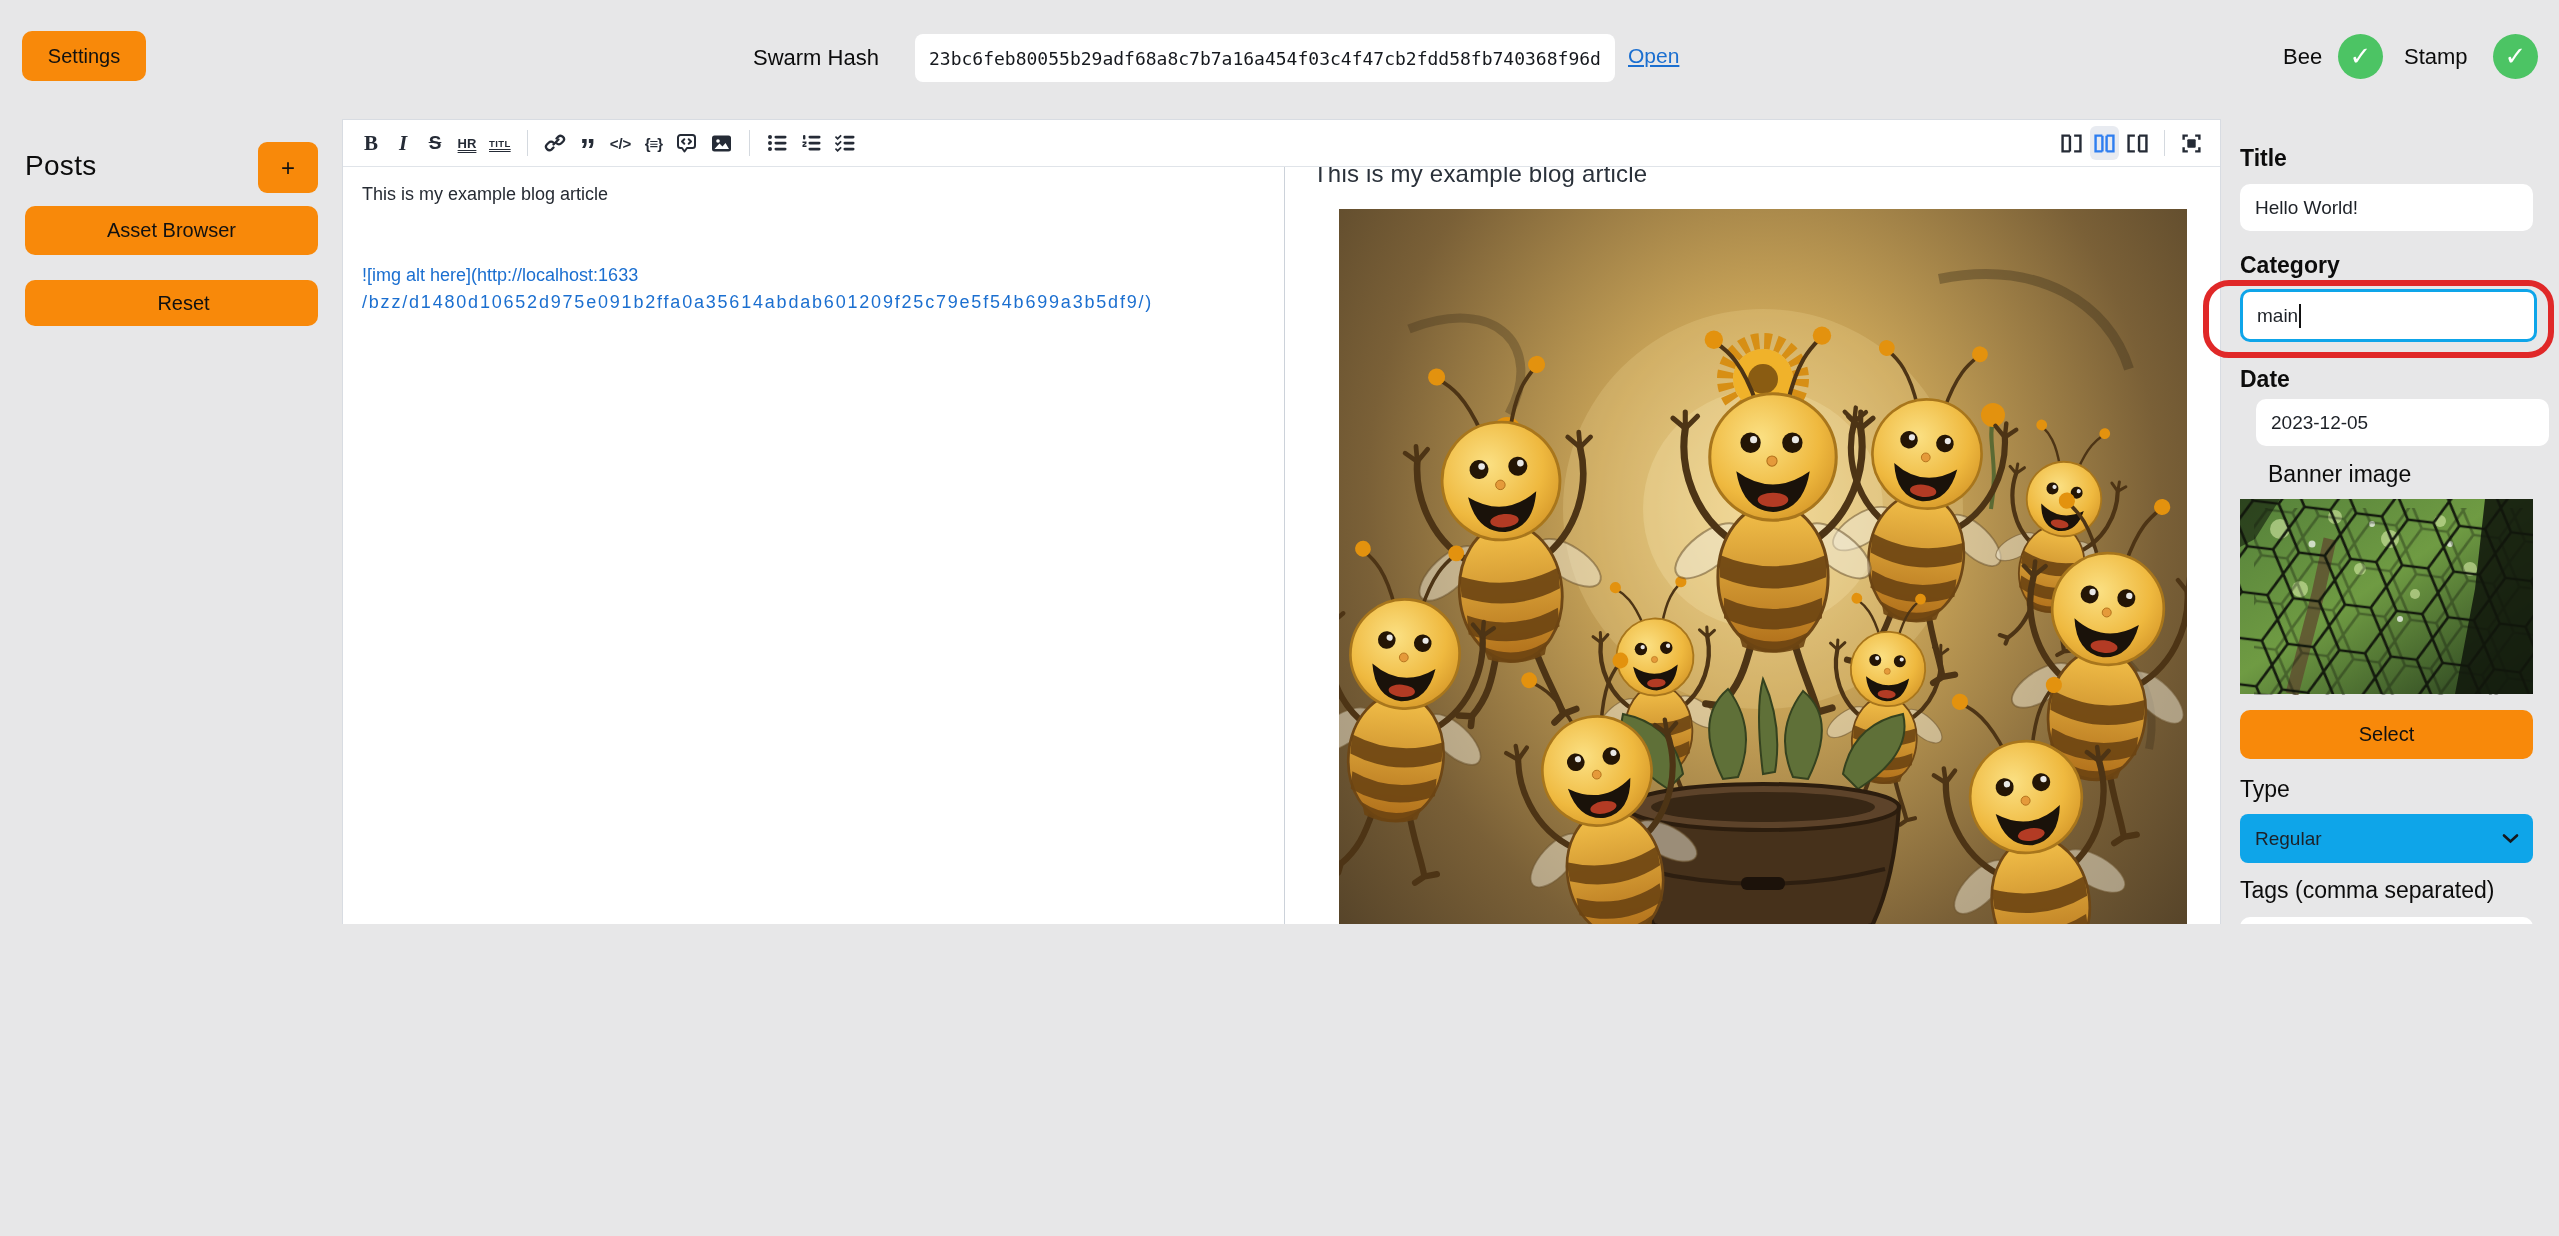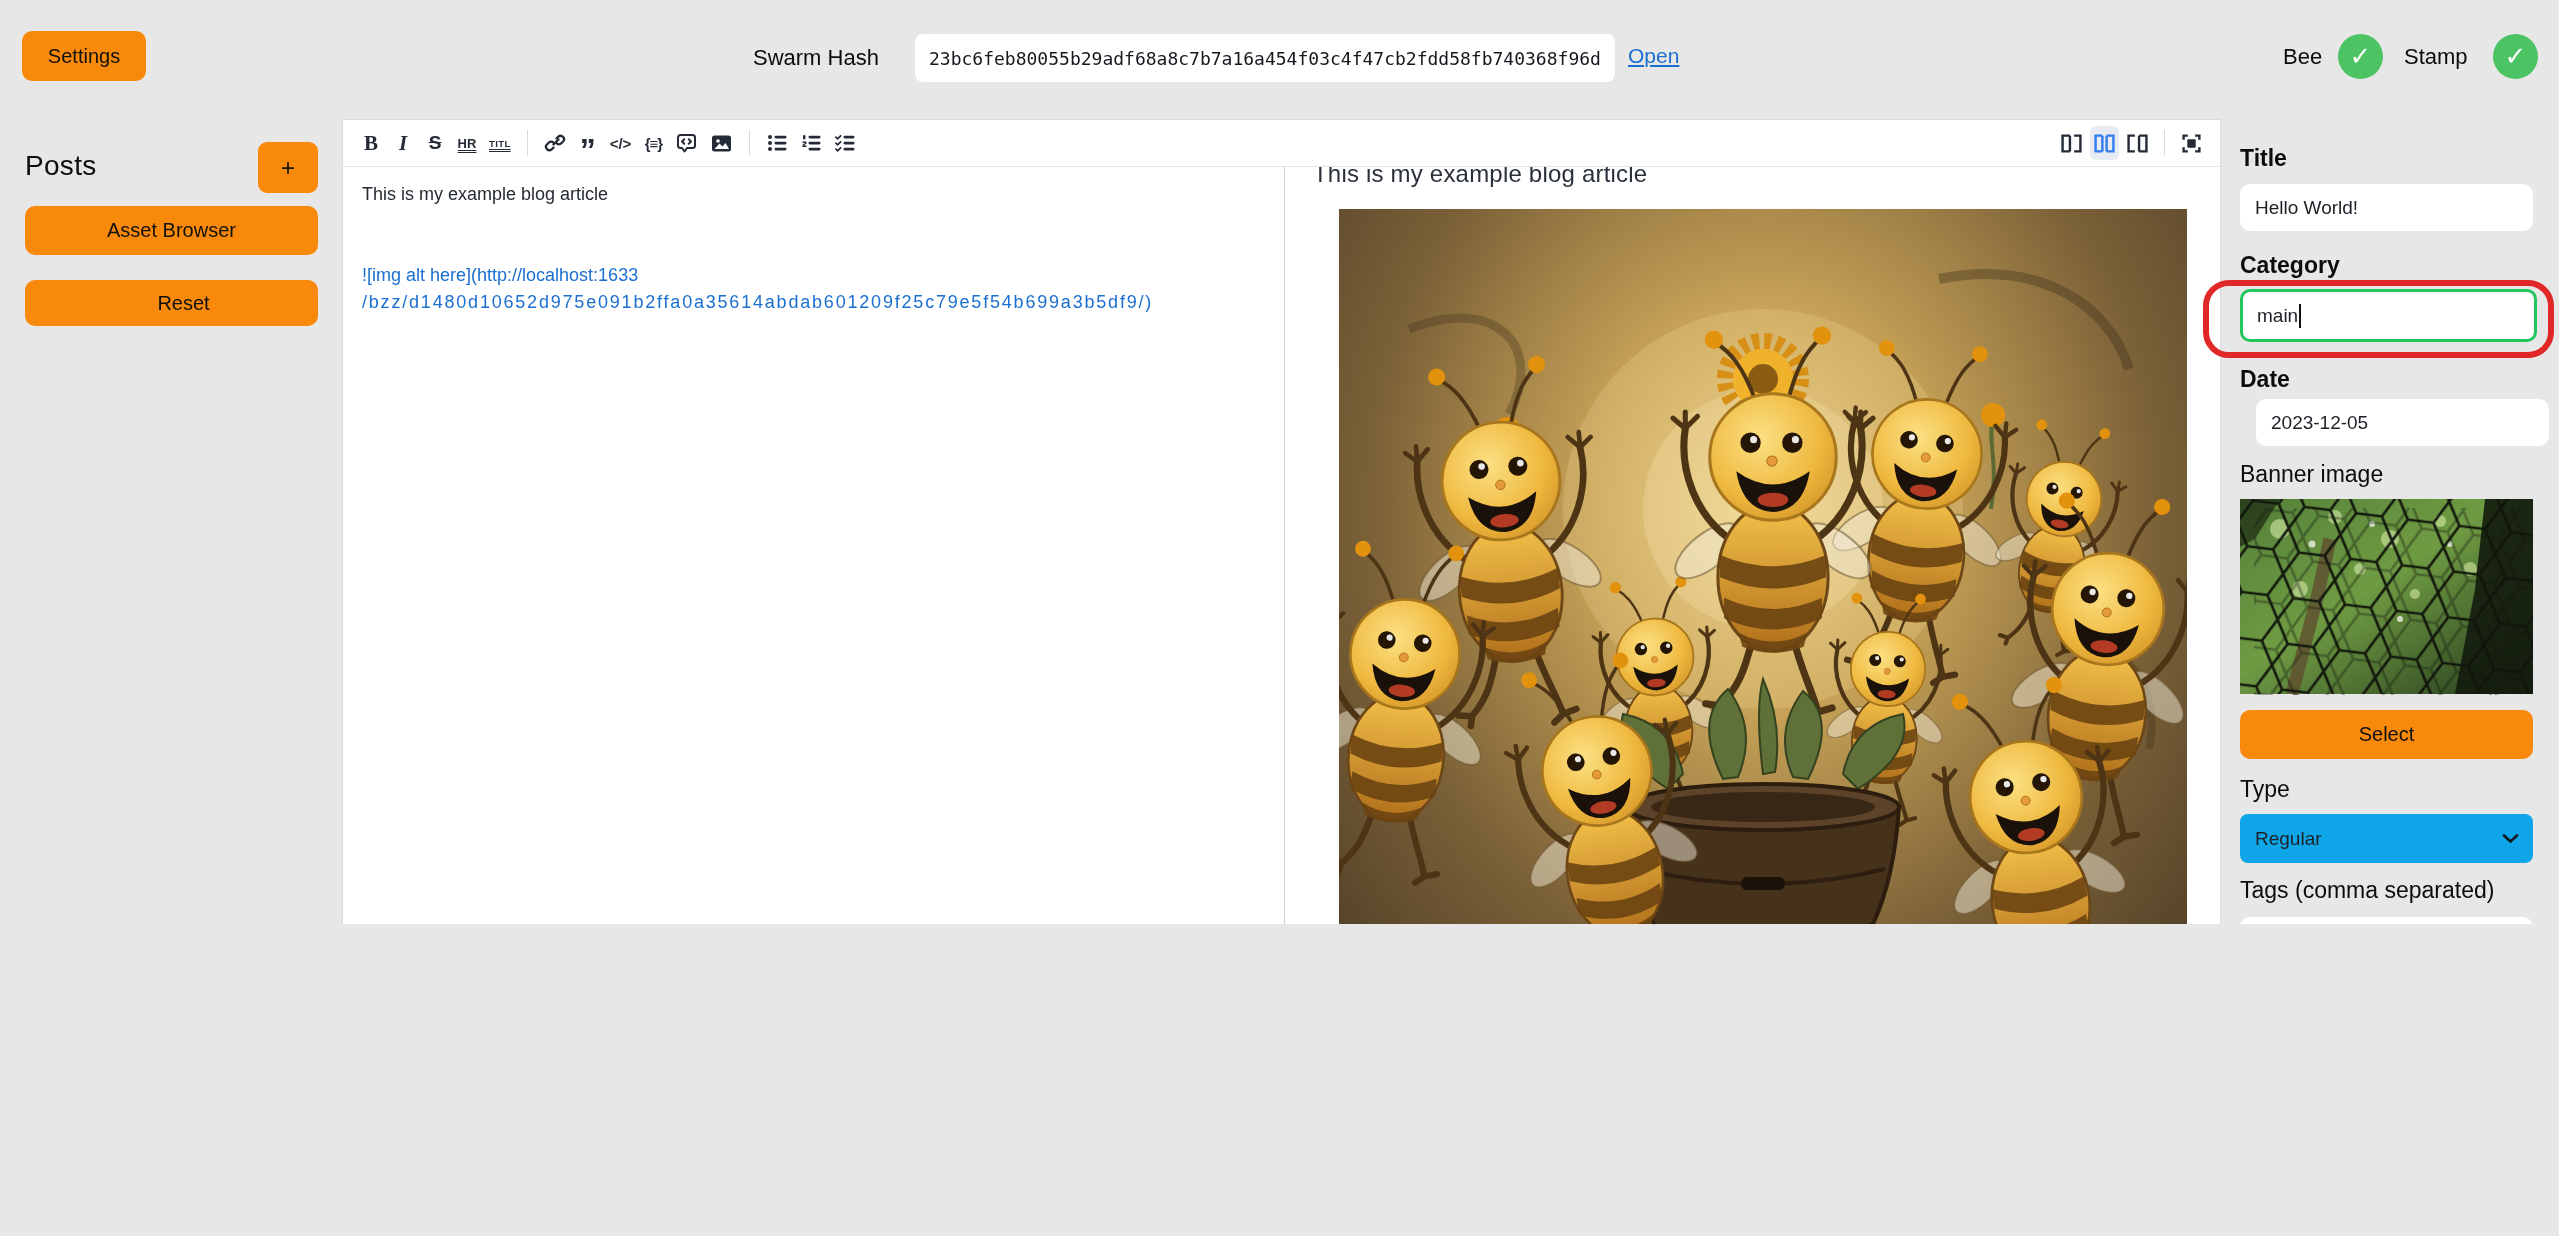--- a/index.html
+++ b/index.html
@@ -98,32 +98,32 @@
   .prop-input {
     left: 2240px; width: 293px; height: 47px;
     background: #fff; border: none; border-radius: 10px;
     font-family: inherit; font-size: 19px; color: #1d2127; padding: 0 15px;
   }
   .title-label { top: 145px; }
   .title-input { top: 184px; }
   .category-label { top: 252px; }
   .category-input {
     left: 2240px; top: 289px; width: 297px; height: 53px;
-    background: #fff; border: 3px solid #22c55e; border-radius: 10px;
+    background: #fff; border: 3px solid #0ea5e9; border-radius: 10px;
     display: flex; align-items: center; padding: 0 14px;
     font-size: 19px; color: #1d2127; cursor: text;
   }
   .caret { width: 2px; height: 24px; background: #111; margin-left: 1px; }
   .annotation-red {
     left: 2203px; top: 280px; width: 351px; height: 78px;
     border: 6px solid #e02828; border-radius: 26px; pointer-events: none;
   }
   .date-label { top: 366px; }
   .date-input { top: 399px; margin-left: 16px; }
-  .banner-label { top: 461px; font-weight: 400; }
+  .banner-label { top: 461px; font-weight: 400; margin-left: 28px; }
   .banner-thumb { left: 2240px; top: 498px; width: 293px; height: 197px; display: block; }
   .select-btn { left: 2240px; top: 710px; width: 293px; height: 49px; }
   .type-label { top: 776px; font-weight: 400; }
   .type-select {
     left: 2240px; top: 814px; width: 293px; height: 49px;
     background: #0ea5e9; border-radius: 8px; display: flex; align-items: center;
     padding: 0 14px 0 15px; font-size: 19px; color: #1d2127; cursor: pointer;
   }
   .type-select .val { flex: 1; }
   .tags-label { top: 877px; font-weight: 400; }

